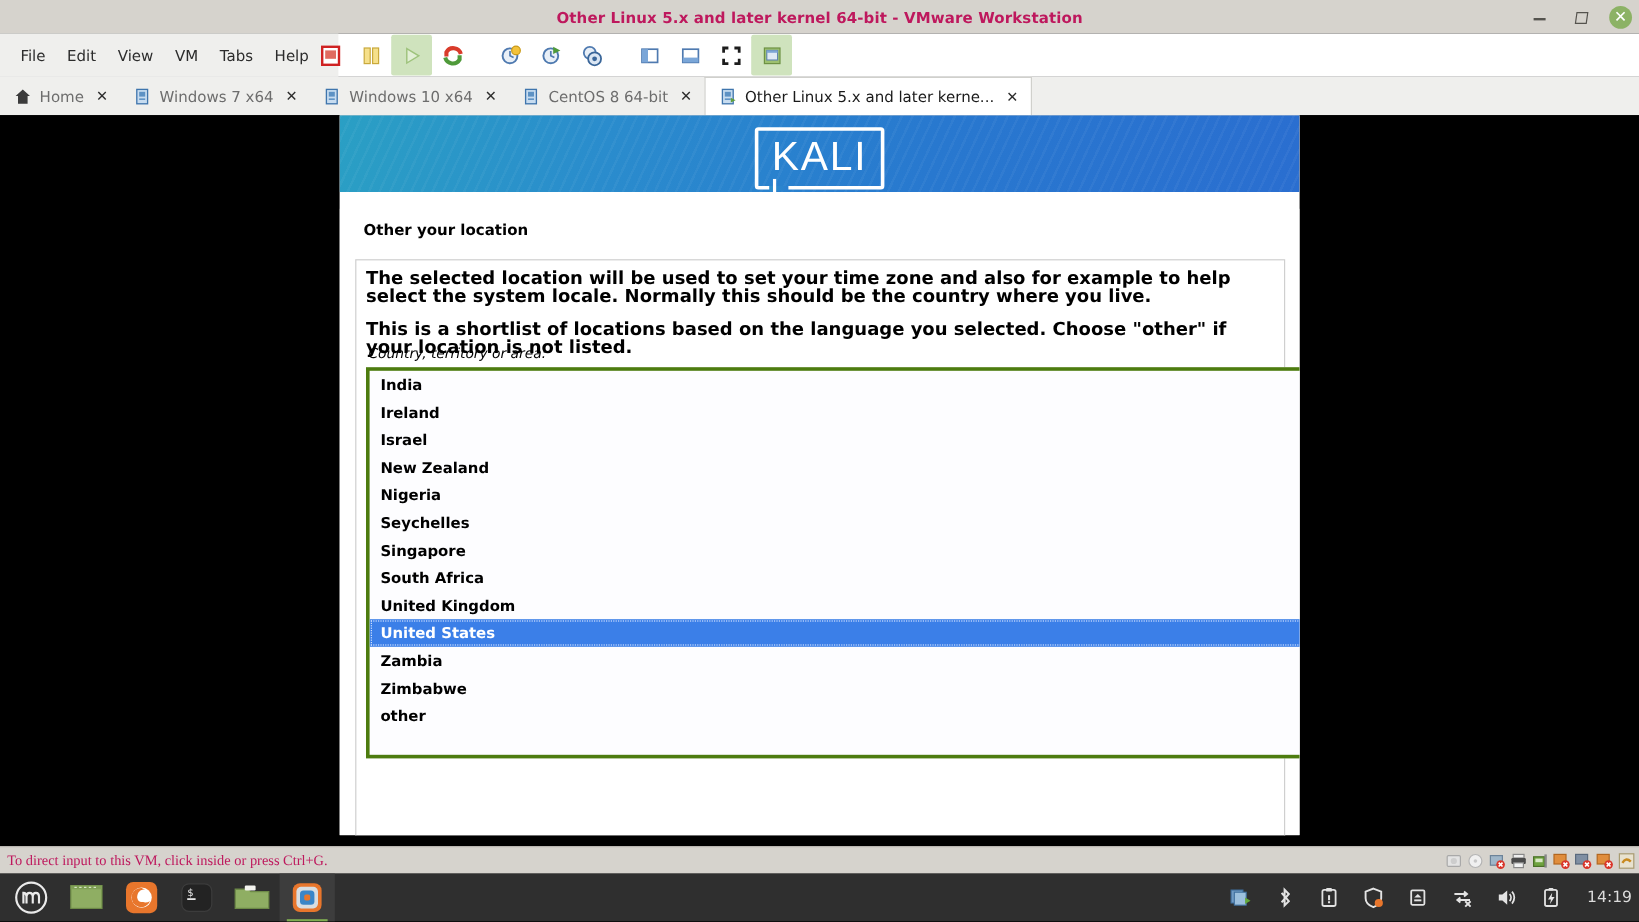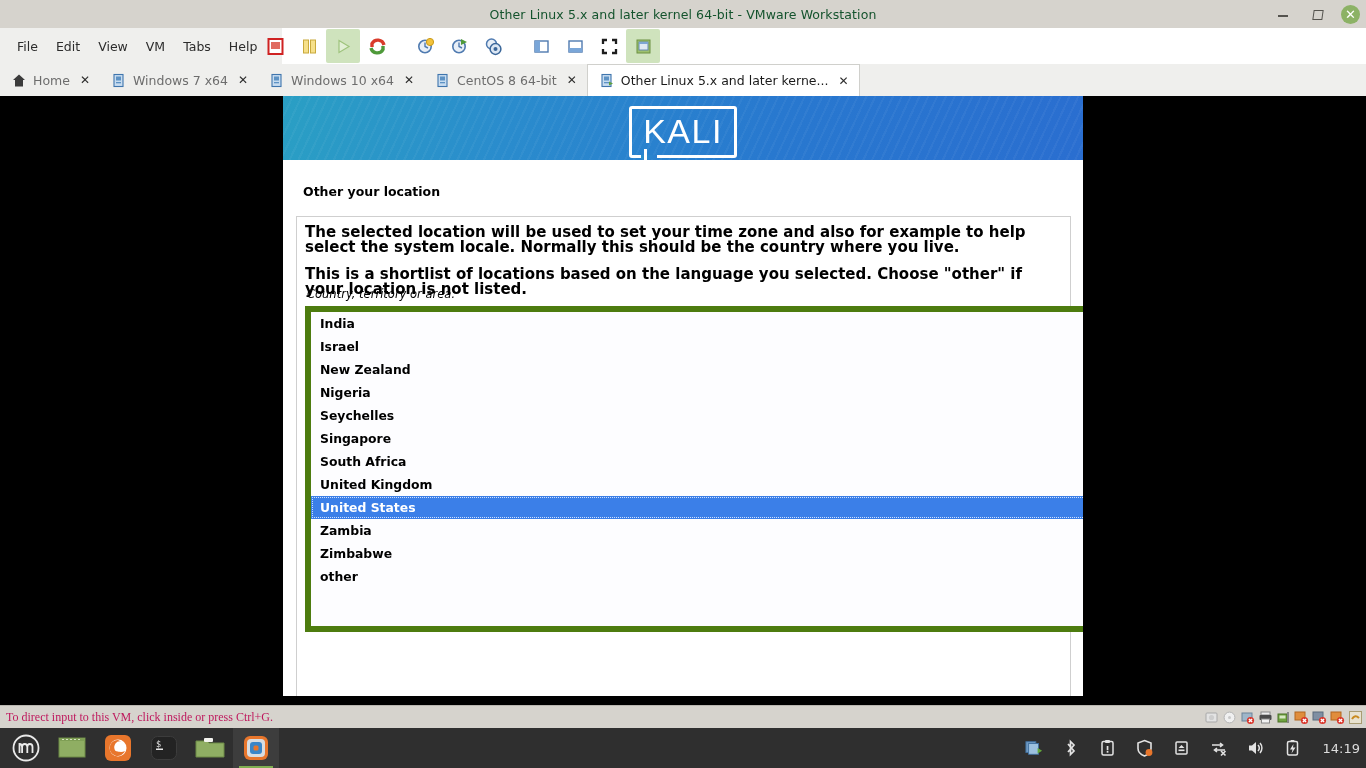--- a/index.html
+++ b/index.html
@@ -11,21 +11,21 @@
   }
   .app { position: relative; width: 1366px; height: 768px; }
 
   
   .titlebar {
     position: absolute; left: 0; top: 0; width: 1366px; height: 28px;
     background: #d6d3cd;
     display: flex; align-items: center; justify-content: center;
   }
   .titlebar-text {
-    font-size: 12.5px; color: #14532d; font-weight: 400;
+    font-size: 12.5px; color: #be185d; font-weight: 700;
     font-family: "DejaVu Sans", sans-serif;
     letter-spacing: 0.1px;
   }
   .win-controls {
     position: absolute; right: 6px; top: 0; height: 28px;
     display: flex; align-items: center; gap: 14px;
   }
   .wc { width: 20px; height: 20px; position: relative; cursor: pointer; }
   .wc-min::before {
     content: ""; position: absolute; left: 5px; top: 11px;
@@ -161,21 +161,21 @@
   .p2 { position: absolute; left: 8px; top: 50px; width: 760px; }
   .p-label {
     position: absolute; left: 10px; top: 70px;
     font-size: 11.5px; font-style: italic; color: #000;
     font-family: "DejaVu Sans", sans-serif;
   }
 
   
   .listbox {
     position: absolute; left: 8px; top: 89px; width: 915px; height: 326px;
-    border: 6px solid #4d7c0f; background: #fdfdff;
+    border: 3px solid #4d7c0f; background: #fdfdff;
     display: flex;
   }
   .listinner { flex: 1 1 auto; position: relative; overflow: hidden; }
   .li {
     height: 23px; line-height: 23px; padding-left: 9px;
     font-size: 12.4px; font-weight: bold; color: #000;
     font-family: "DejaVu Sans", sans-serif; cursor: pointer;
     white-space: nowrap;
   }
   .li.sel {
@@ -424,20 +424,21 @@
         <div class="inst-title">Other your location</div>
 
         <div class="inst-panel">
           <div class="para p1">The selected location will be used to set your time zone and also for example to help select the system locale. Normally this should be the country where you live.</div>
           <div class="para p2">This is a shortlist of locations based on the language you selected. Choose "other" if your location is not listed.</div>
           <div class="p-label">Country, territory or area:</div>
 
           <div class="listbox">
             <div class="listinner">
               <div class="li">India</div>
+              <div class="li">Ireland</div>
               <div class="li">Israel</div>
               <div class="li">New Zealand</div>
               <div class="li">Nigeria</div>
               <div class="li">Seychelles</div>
               <div class="li">Singapore</div>
               <div class="li">South Africa</div>
               <div class="li">United Kingdom</div>
               <div class="li sel">United States</div>
               <div class="li">Zambia</div>
               <div class="li">Zimbabwe</div>

